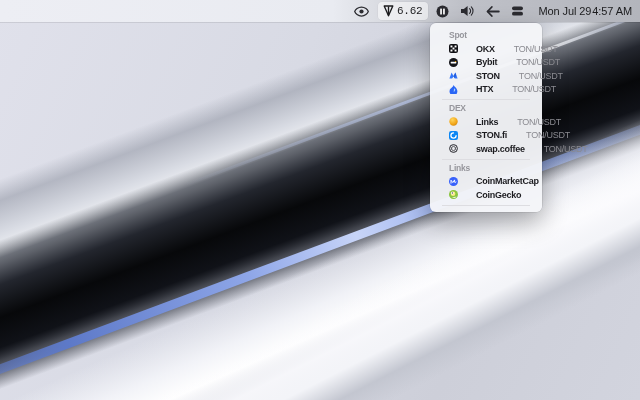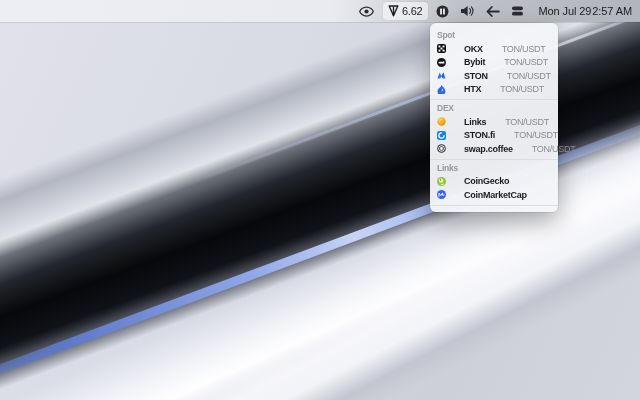--- a/index.html
+++ b/index.html
@@ -31,27 +31,27 @@
       #f3f4f8 55%, #c3c6d0 78%, rgba(160,165,178,0) 100%); }
 
   
   #menubar { position:absolute; top:0; left:0; width:640px; height:22px; z-index:5;
     display:flex; align-items:center; justify-content:flex-end; padding-right:8px;
     background:linear-gradient(90deg,#edeef4 0%,#e9ebf1 52%,#d2d4da 63%,#bfc1c8 72%,#b3b5bc 100%);
     box-shadow:0 0.5px 0 rgba(0,0,0,0.18); }
   .mb-item { display:flex; align-items:center; margin-right:7px; height:18px; padding:0 2px; border-radius:4px; }
   .mb-item svg { display:block; }
   #ton-widget { background:rgba(255,255,255,0.55); padding:0 5px; gap:3px; margin-right:6px;
-    box-shadow:0 0 0 0.5px rgba(0,0,0,0.06); }
+    box-shadow:0 0 0 0.5px rgba(0,0,0,0.06);font-family:Liberation Mono, monospace; }
   #ton-widget .val { font-size:11px; color:#1c1c1e; letter-spacing:-0.2px; }
   #clock { display:flex; gap:1px; font-size:11px; color:#1c1c1e; margin-left:3px; letter-spacing:-0.1px; }
 
   
-  #dropdown { position:absolute; left:430px; top:23px; width:128px; z-index:6;
-    background:rgba(244,245,248,0.96); border-radius:6px; padding:4px 0 3px;
+  #dropdown { position:absolute; left:430px; top:23px; width:112px; z-index:6;
+    background:rgba(244,245,248,0.96); border-radius:6px; padding:4px 12px 3px;
     box-shadow:0 10px 26px rgba(0,0,0,0.32), 0 0 0 0.5px rgba(0,0,0,0.14);
     font-size:9px; letter-spacing:-0.25px; }
   .section { padding:0 7px; }
   .sec-title { font-size:8.5px; font-weight:700; color:#96969c; margin:3px 0 2px; }
   .row { display:flex; align-items:center; gap:18px; height:13.5px; white-space:nowrap; cursor:default; }
   .row .ric { width:9px; height:9px; flex:0 0 9px; display:block; }
   .row .ric svg { display:block; width:9px; height:9px; }
   .row .name { font-weight:700; color:#1b1b1f; }
   .row .pair { color:#8a8a90; margin-left:1px; }
   .sep { height:1px; background:#dddde1; margin:3px 0; }
@@ -124,21 +124,21 @@
       <span>
         <svg width="13" height="12" viewBox="0 0 13 12">
           <rect x="1" y="1.4" width="11" height="3.8" rx="1.9" fill="#2b2b30"></rect>
           <rect x="1" y="6.8" width="11" height="3.8" rx="1.9" fill="#2b2b30"></rect>
         </svg>
       </span>
     </div>
 
     <div id="clock">
       <span>Mon Jul 29</span>
-      <span>2:57 AM</span>
+      <span>4:57 AM</span>
     </div>
   </div>
 
   <div id="dropdown">
 
     <div class="section">
       <div class="sec-title">Spot</div>
 
       <div class="row">
         <span class="ric">
@@ -236,38 +236,38 @@
     </div>
 
     <div class="sep"></div>
 
     <div class="section">
       <div class="sec-title">Links</div>
 
       <div class="row">
         <span class="ric">
           <svg viewBox="0 0 9 9">
+              <circle cx="4.5" cy="4.5" r="4.5" fill="#3861fb"></circle>
+            <path d="M2 6.2 L2 3.2 L3.8 5.6 L5.6 2.9 L5.6 4.9 C5.6 5.9 6.9 6 7 4.8" stroke="#fff" stroke-width="0.95" fill="none" stroke-linecap="round" stroke-linejoin="round"></path>
+            </svg>
+        </span>
+        <span class="name">CoinMarketCap</span>
+      </div>
+
+      <div class="row">
+        <span class="ric">
+          <svg viewBox="0 0 9 9">
               <circle cx="4.5" cy="4.5" r="4.5" fill="#8bc53f"></circle>
             <circle cx="4.1" cy="3.7" r="2.3" fill="#f9e988"></circle>
             <circle cx="3.3" cy="3.1" r="1.4" fill="#fff"></circle>
             <circle cx="3.4" cy="3.1" r="0.75" fill="#58595b"></circle>
             <path d="M3 7.8 C4.6 7.1 6.5 6.6 7.6 6.8 A4.5 4.5 0 0 1 3 7.8 Z" fill="#fff" opacity="0.9"></path>
             </svg>
         </span>
         <span class="name">CoinGecko</span>
       </div>
-
-      <div class="row">
-        <span class="ric">
-          <svg viewBox="0 0 9 9">
-              <circle cx="4.5" cy="4.5" r="4.5" fill="#3861fb"></circle>
-            <path d="M2 6.2 L2 3.2 L3.8 5.6 L5.6 2.9 L5.6 4.9 C5.6 5.9 6.9 6 7 4.8" stroke="#fff" stroke-width="0.95" fill="none" stroke-linecap="round" stroke-linejoin="round"></path>
-            </svg>
-        </span>
-        <span class="name">CoinMarketCap</span>
-      </div>
     </div>
 
     <div class="sep"></div>
 
 
   </div>
 </div>
 
 </body></html>

